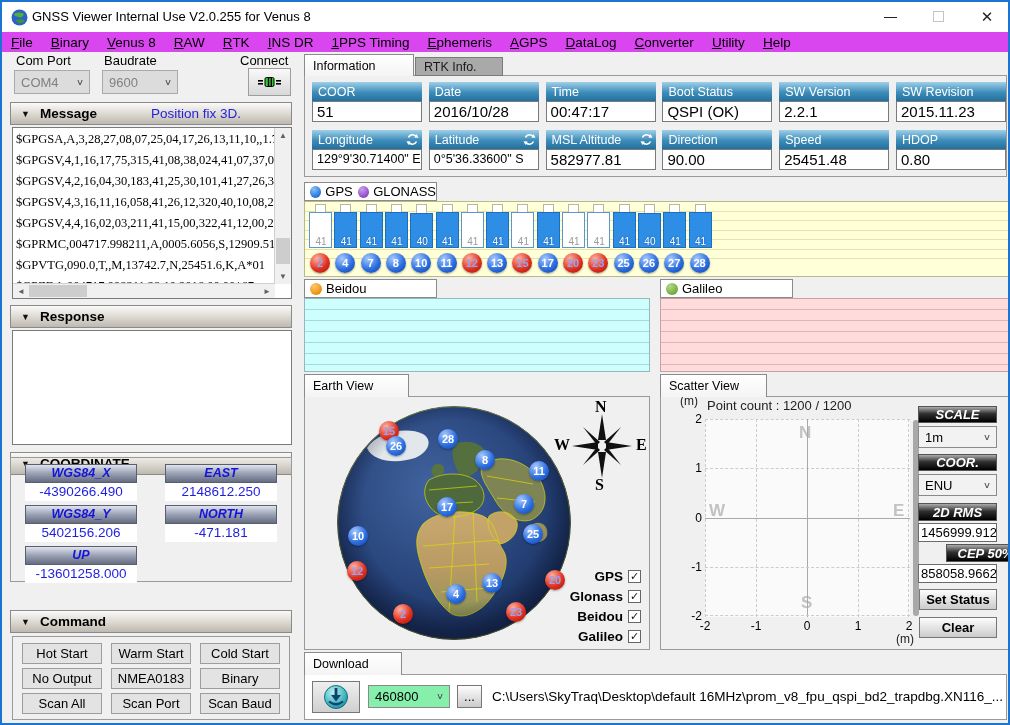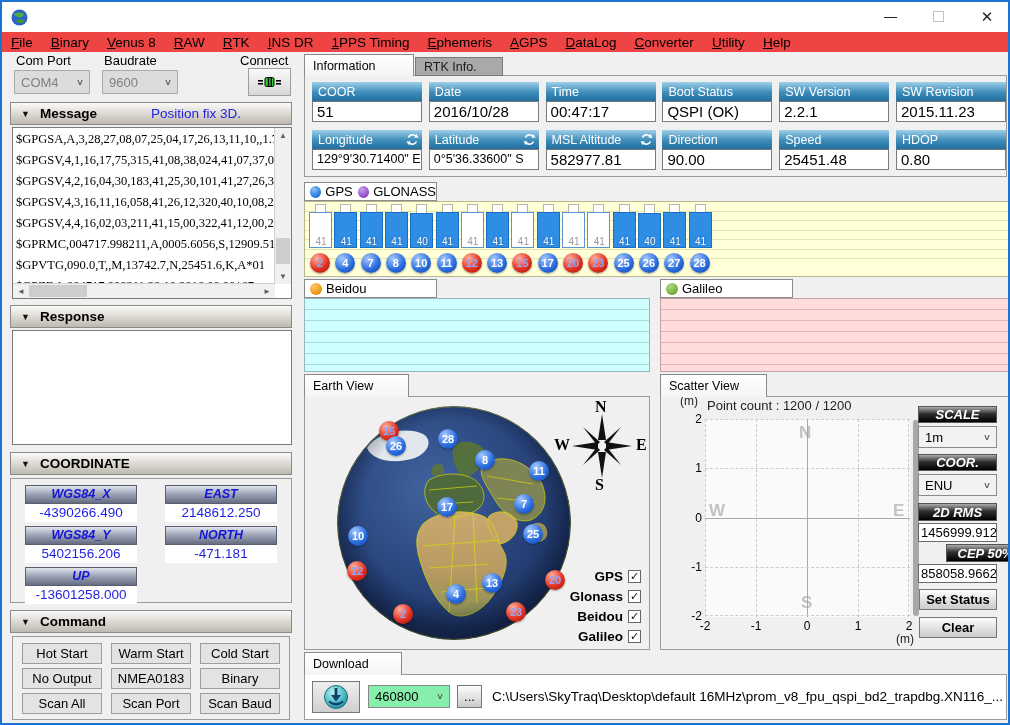--- a/index.html
+++ b/index.html
@@ -4,21 +4,21 @@
 <style>
   html,body{margin:0;padding:0;background:#444;}
   #app{position:relative;width:1010px;height:725px;background:#f0f0f0;
        border:2px solid #1b74d2;box-sizing:border-box;overflow:hidden;
        font-family:"Liberation Sans",sans-serif;color:#000;}
   .abs{position:absolute;}
   
   .titlebar{position:absolute;left:0;top:0;width:100%;height:30px;background:#fff;}
   .title-text{position:absolute;left:30px;top:7px;font-size:13px;}
   .win-btn{position:absolute;top:2px;width:34px;height:26px;text-align:center;line-height:26px;font-size:13px;color:#222;}
-  .menubar{position:absolute;left:0;top:30px;width:100%;height:20px;background:#ef4444;display:flex;align-items:center;font-size:13.5px;}
+  .menubar{position:absolute;left:0;top:30px;width:100%;height:20px;background:#d946ef;display:flex;align-items:center;font-size:13.5px;}
   .menu-item{padding:0 9px;white-space:nowrap;}
   
   .lbl{position:absolute;font-size:13px;}
   .select{position:absolute;height:24px;background:#86efac;border:1px solid #8a8a8a;box-sizing:border-box;
           font-size:13px;display:flex;align-items:center;padding-left:6px;}
   .select .chev{margin-left:auto;padding-right:5px;color:#555;font-size:11px;transform:scaleY(.8);}
   .select.disabled{background:#dcdcdc;color:#808080;border-color:#aaa;}
   .btn{position:absolute;background:#e3e3e3;border:1px solid #9d9d9d;box-sizing:border-box;
        font-size:13px;font-family:"Liberation Sans",sans-serif;display:flex;align-items:center;justify-content:center;}
   .sec-hdr{position:absolute;height:23px;background:linear-gradient(#fbfaf9,#d8d4cc 60%,#bdb9b1);
@@ -27,21 +27,21 @@
   .sec-hdr .sec-title{font-weight:bold;font-size:13.5px;}
   .fix-status{position:absolute;left:140px;color:#2222e0;font-size:13.5px;}
   .listbox{position:absolute;background:#fff;border:1px solid #7a7a7a;box-sizing:border-box;overflow:hidden;}
   .nmea{position:absolute;left:3px;top:1px;right:17px;bottom:15px;overflow:hidden;
         font-family:"Liberation Serif",serif;font-size:12.5px;line-height:21px;white-space:nowrap;}
   .sb-v{position:absolute;right:0;top:0;width:16px;bottom:14px;background:#f0f0f0;border-left:1px solid #d0d0d0;}
   .sb-h{position:absolute;left:0;bottom:0;height:14px;right:16px;background:#f0f0f0;border-top:1px solid #d0d0d0;}
   .sb-arrow{position:absolute;font-size:8px;color:#606060;width:100%;text-align:center;}
   .sb-thumb{position:absolute;background:#cdcdcd;}
   
-  #coord-grid{position:absolute;left:8px;top:476px;width:282px;height:125px;border:1px solid #9a9a9a;
+  #coord-grid{position:absolute;left:8px;top:455px;width:282px;height:125px;border:1px solid #9a9a9a;
               box-sizing:border-box;display:grid;grid-template-columns:112px 112px;column-gap:28px;
               justify-content:center;padding-top:6px;}
   .coord-lbl{height:17px;background:linear-gradient(#e0e4ed,#9aa1b4 50%,#666d82);border:1px solid #5a5f70;
              color:#1414d8;font-weight:bold;font-style:italic;font-size:12.5px;text-align:center;line-height:16px;}
   .coord-val{height:18px;background:#fff;color:#1e1ee0;font-size:13.5px;text-align:center;line-height:18px;margin-bottom:4px;}
   
   #cmd-grid{position:absolute;left:10px;top:634px;width:278px;height:84px;border:1px solid #9a9a9a;
             box-sizing:border-box;display:grid;grid-template-columns:80px 80px 80px;gap:4px 9px;
             justify-content:center;align-content:center;}
   .cmd-btn{background:#e3e3e3;border:1px solid #9d9d9d;font-size:13px;height:21px;
@@ -119,20 +119,21 @@
 <body>
 
 <div id="app">
 
   <div class="titlebar">
     <svg class="abs" style="left:9px;top:7px" width="17" height="17" viewBox="0 0 17 17">
       <circle cx="8.5" cy="8.5" r="8" fill="#2a62c8"></circle>
       <path d="M3,5 C6,3 10,3 13,5 C12,8 10,9 7,8 C5,7 3,7 3,5Z" fill="#4fae3c"></path>
       <path d="M5,11 C8,10 12,10 14,12 C11,15 6,15 5,11Z" fill="#3f9630"></path>
     </svg>
+    <span class="title-text">GNSS Viewer Internal Use V2.0.255 for Venus 8</span>
     <span class="win-btn" style="right:100px">
       <span class="abs" style="left:10px;top:13px;width:13px;height:0;border-top:1.5px solid #222"></span>
     </span>
     <span class="win-btn" style="right:52px">
       <span class="abs" style="left:11px;top:7px;width:11px;height:11px;border:1.5px solid #c4c4c4;box-sizing:border-box"></span>
     </span>
     <span class="win-btn" style="right:4px;font-size:15px">✕</span>
   </div>
 
   <div class="menubar" id="menu-bar">

